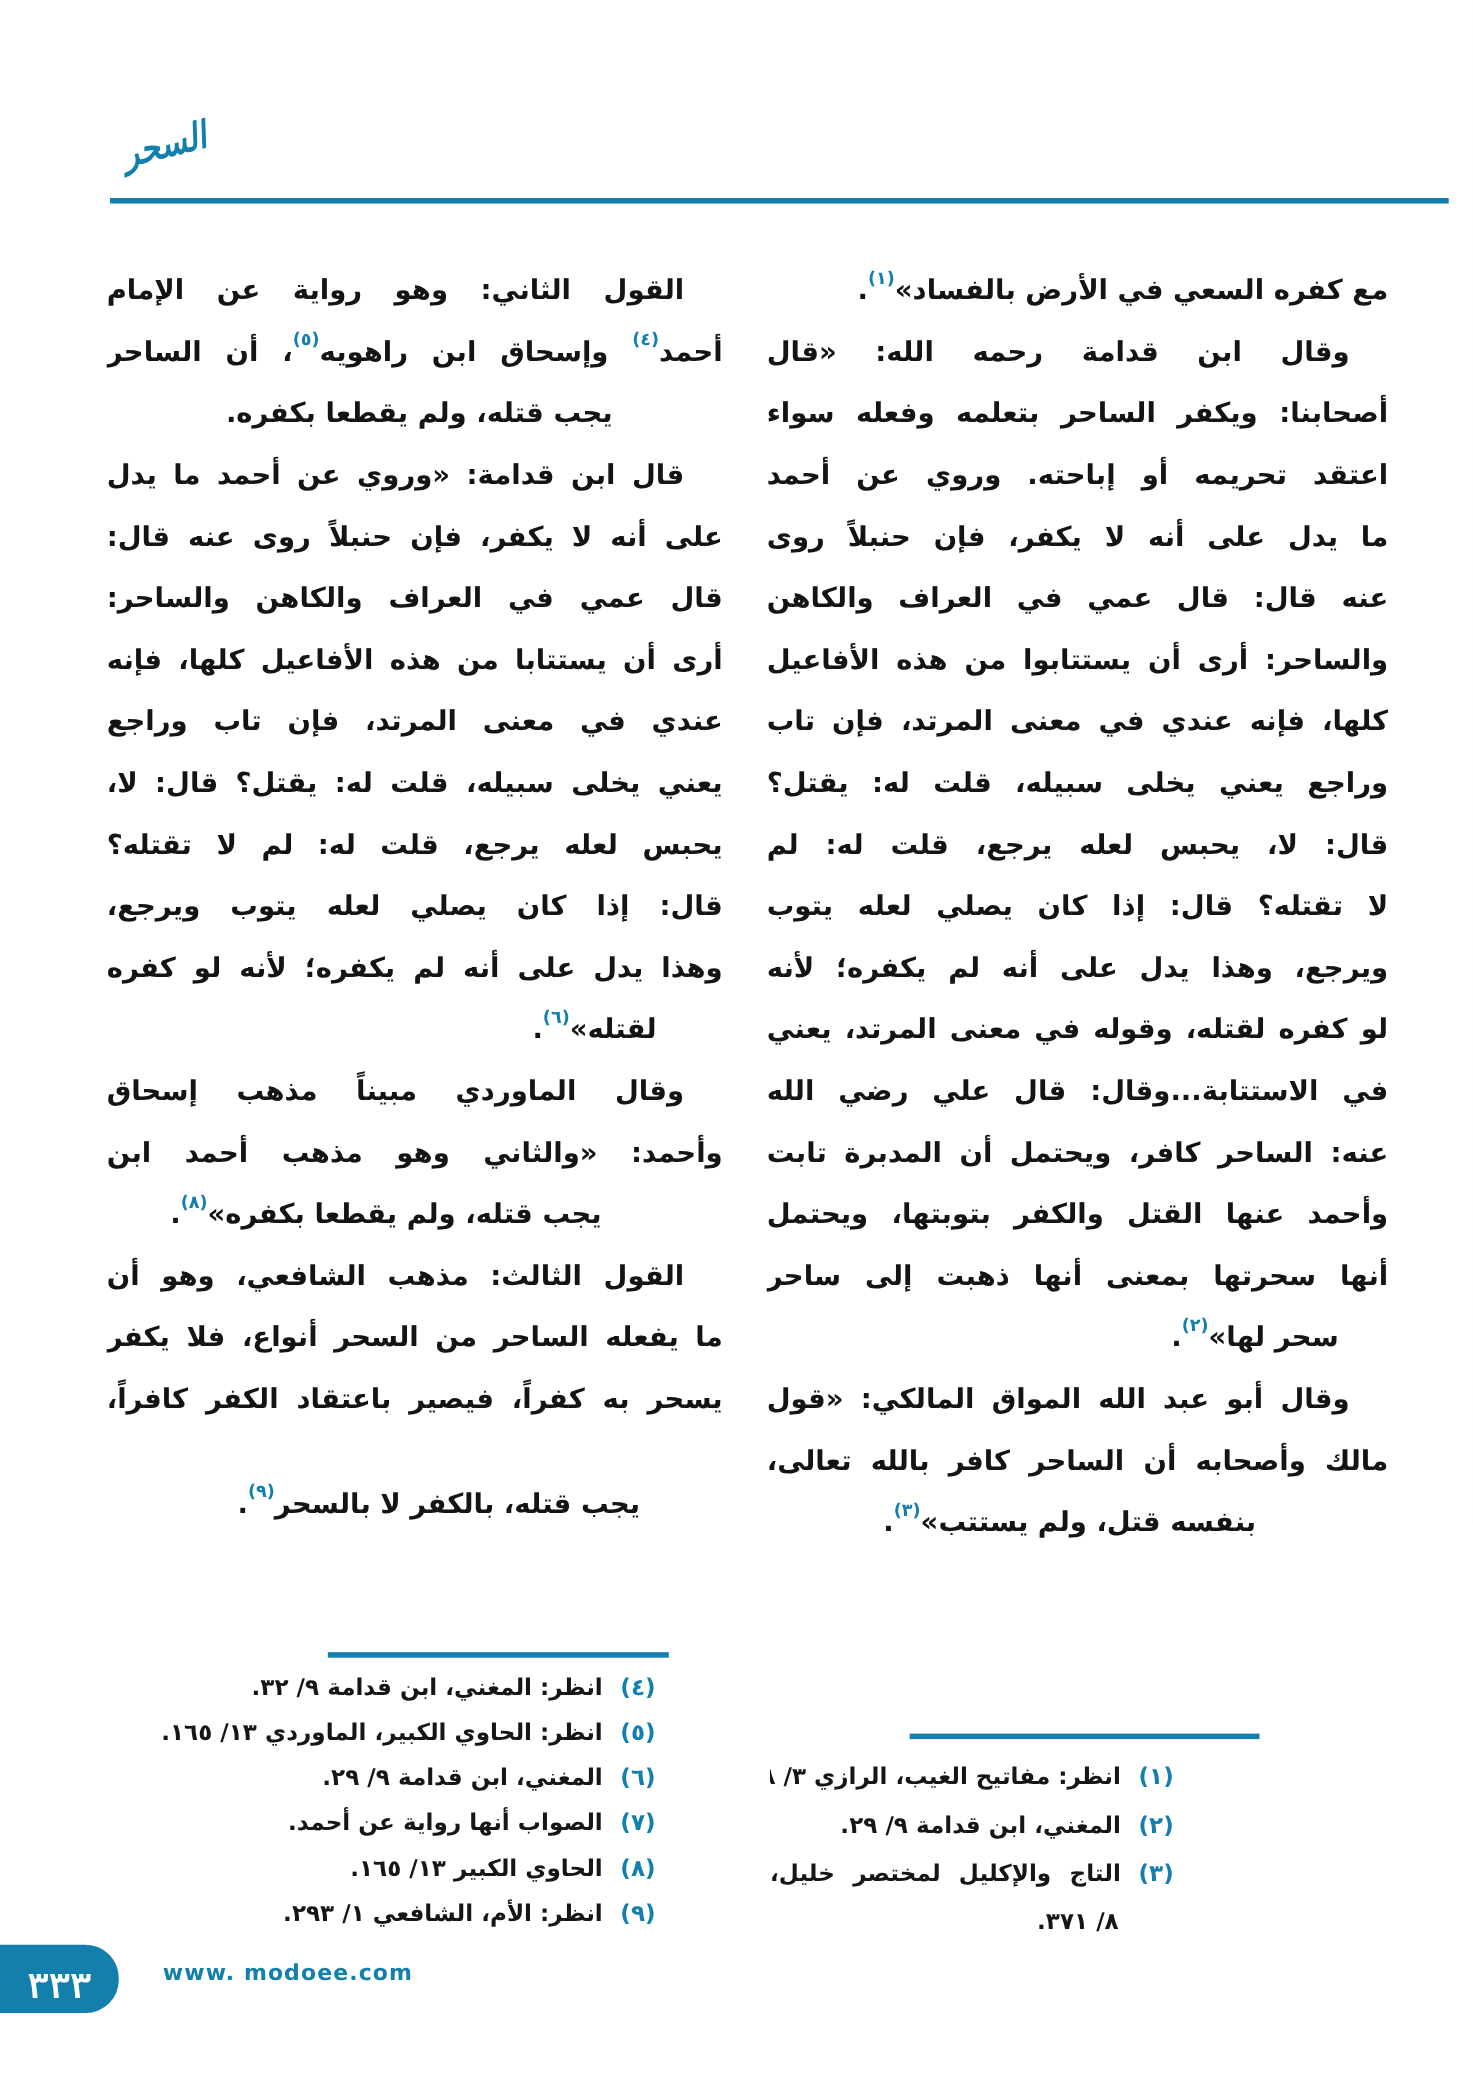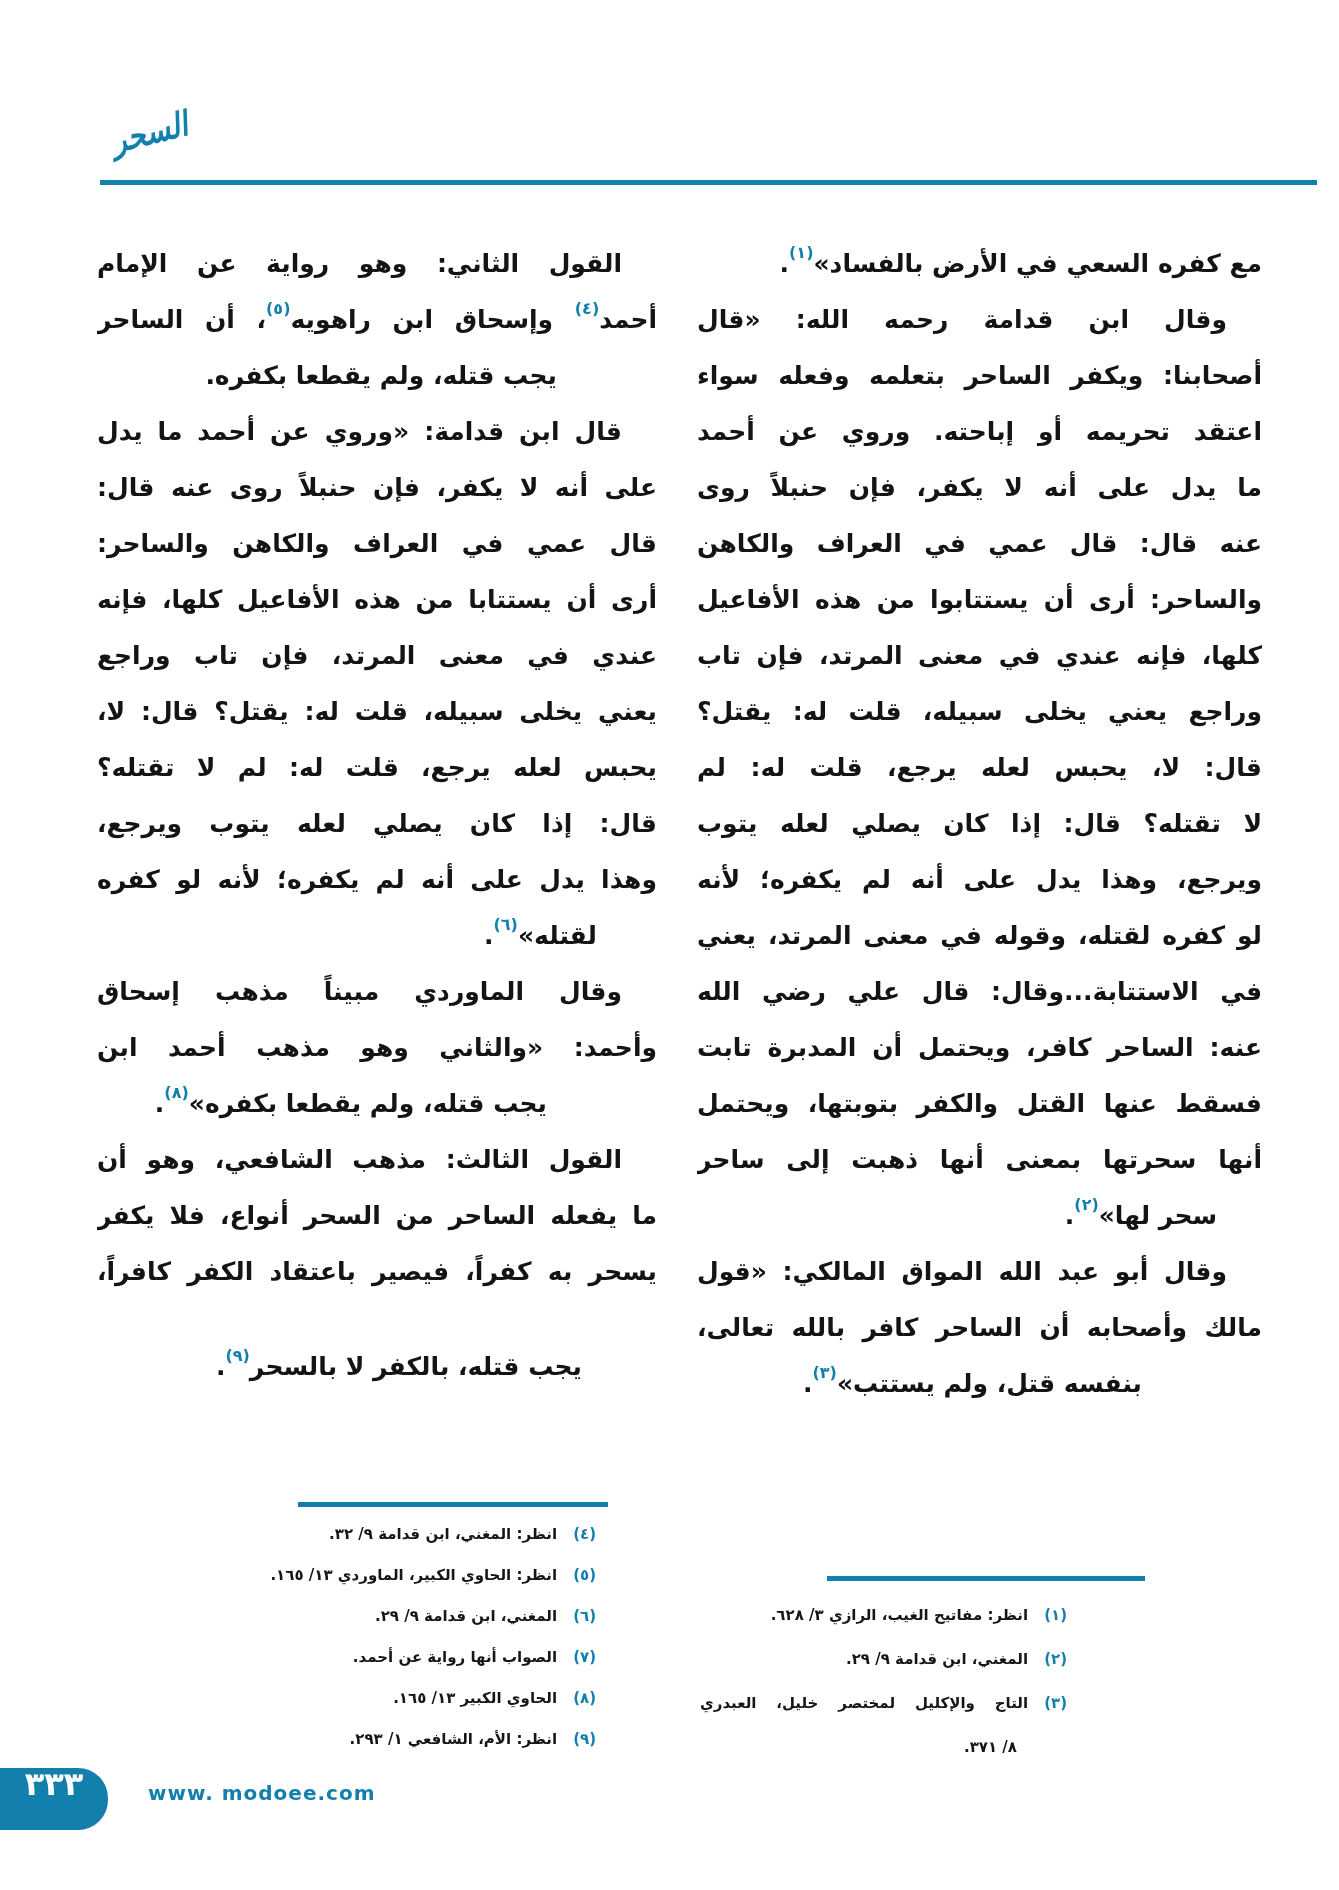--- a/index.html
+++ b/index.html
@@ -30,31 +30,31 @@
     color:var(--accent);font-size:16px;line-height:0;
     vertical-align:14px;letter-spacing:-1px;
   }
   .fn-rule{position:absolute;height:5px;background:var(--accent);}
   .fn-rule-left{left:298px;top:1502px;width:310px;}
   .fn-rule-right{left:827px;top:1576px;width:318px;}
   .footnotes{position:absolute;direction:rtl;}
   .fnl{left:146px;top:1514px;width:450px;}
   .fnr{left:700px;top:1593px;width:367px;}
   .fline{
-    font-size:15px;font-weight:bold;text-align:right;
+    font-size:21px;font-weight:bold;text-align:right;
     overflow:hidden;white-space:nowrap;color:#161616;
   }
   .fnl .fline{height:41px;line-height:41px;}
   .fnr .fline{height:44px;line-height:44px;}
   .fline.just{text-align:justify;text-align-last:justify;white-space:normal;}
   .fnum{color:var(--accent);margin-left:16px;}
   .page-badge{
     position:absolute;left:0;top:1768px;width:108px;height:62px;
     background:var(--accent);border-radius:0 30px 30px 0;
-    display:flex;align-items:flex-start;justify-content:center;
+    display:flex;align-items:flex-end;justify-content:center;font-family:Liberation Mono, monospace;
   }
   .page-badge span{
     color:#ffffff;font-size:32px;font-weight:bold;letter-spacing:3px;
     line-height:1;padding-bottom:6px;
   }
   .site-url{
     position:absolute;left:148px;top:1781px;
     color:var(--accent);font-size:20px;font-weight:bold;letter-spacing:1px;
   }
 </style>
@@ -76,21 +76,21 @@
       <div class="bline just">عنه قال: قال عمي في العراف والكاهن</div>
       <div class="bline just">والساحر: أرى أن يستتابوا من هذه الأفاعيل</div>
       <div class="bline just">كلها، فإنه عندي في معنى المرتد، فإن تاب</div>
       <div class="bline just">وراجع يعني يخلى سبيله، قلت له: يقتل؟</div>
       <div class="bline just">قال: لا، يحبس لعله يرجع، قلت له: لم</div>
       <div class="bline just">لا تقتله؟ قال: إذا كان يصلي لعله يتوب</div>
       <div class="bline just">ويرجع، وهذا يدل على أنه لم يكفره؛ لأنه</div>
       <div class="bline just">لو كفره لقتله، وقوله في معنى المرتد، يعني</div>
       <div class="bline just">في الاستتابة...وقال: قال علي رضي الله</div>
       <div class="bline just">عنه: الساحر كافر، ويحتمل أن المدبرة تابت</div>
-      <div class="bline just">فسقط عنها القتل والكفر بتوبتها، ويحتمل</div>
+      <div class="bline just">وأحمد عنها القتل والكفر بتوبتها، ويحتمل</div>
       <div class="bline just">أنها سحرتها بمعنى أنها ذهبت إلى ساحر</div>
       <div class="bline" style="padding-right: 45px;">سحر لها»<sup class="fnm">(٢)</sup>.</div>
       <div class="bline just" style="padding-right: 35px;">وقال أبو عبد الله المواق المالكي: «قول</div>
       <div class="bline just">مالك وأصحابه أن الساحر كافر بالله تعالى،</div>
       <div class="bline" style="padding-right: 120px;">بنفسه قتل، ولم يستتب»<sup class="fnm">(٣)</sup>.</div>
     </div>
 
   <div class="col col-left" dir="rtl">
       <div class="bline just" style="padding-right: 35px;"><b>القول الثاني:</b> وهو رواية عن الإمام</div>
       <div class="bline just">أحمد<sup class="fnm">(٤)</sup> وإسحاق ابن راهويه<sup class="fnm">(٥)</sup>، أن الساحر</div>

